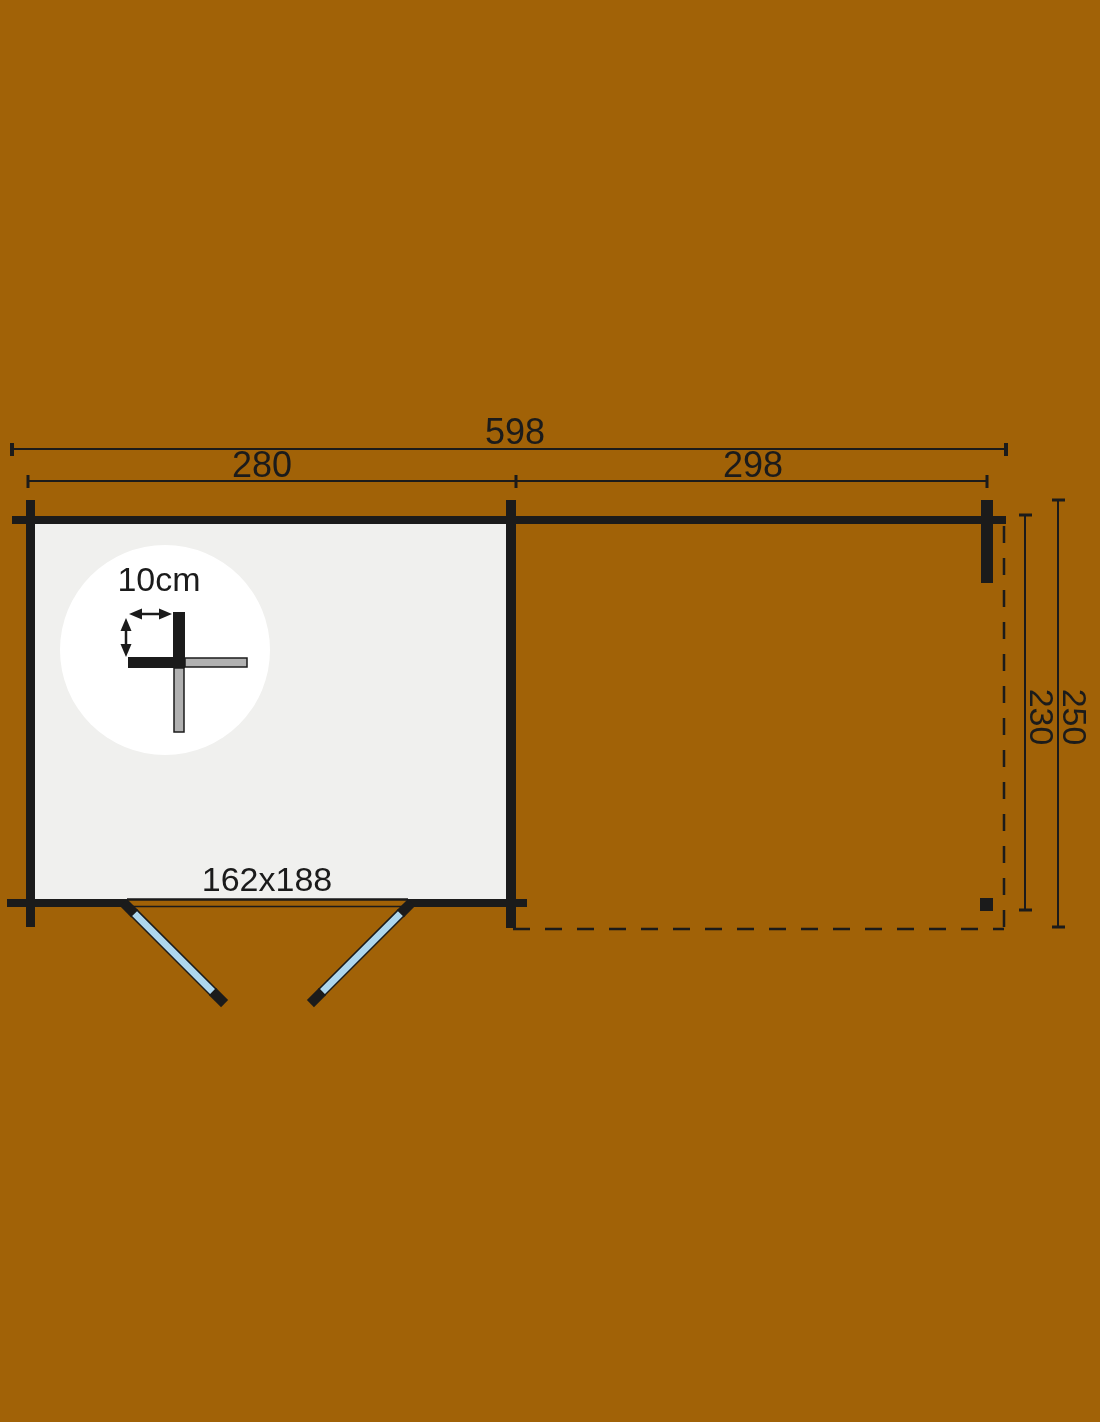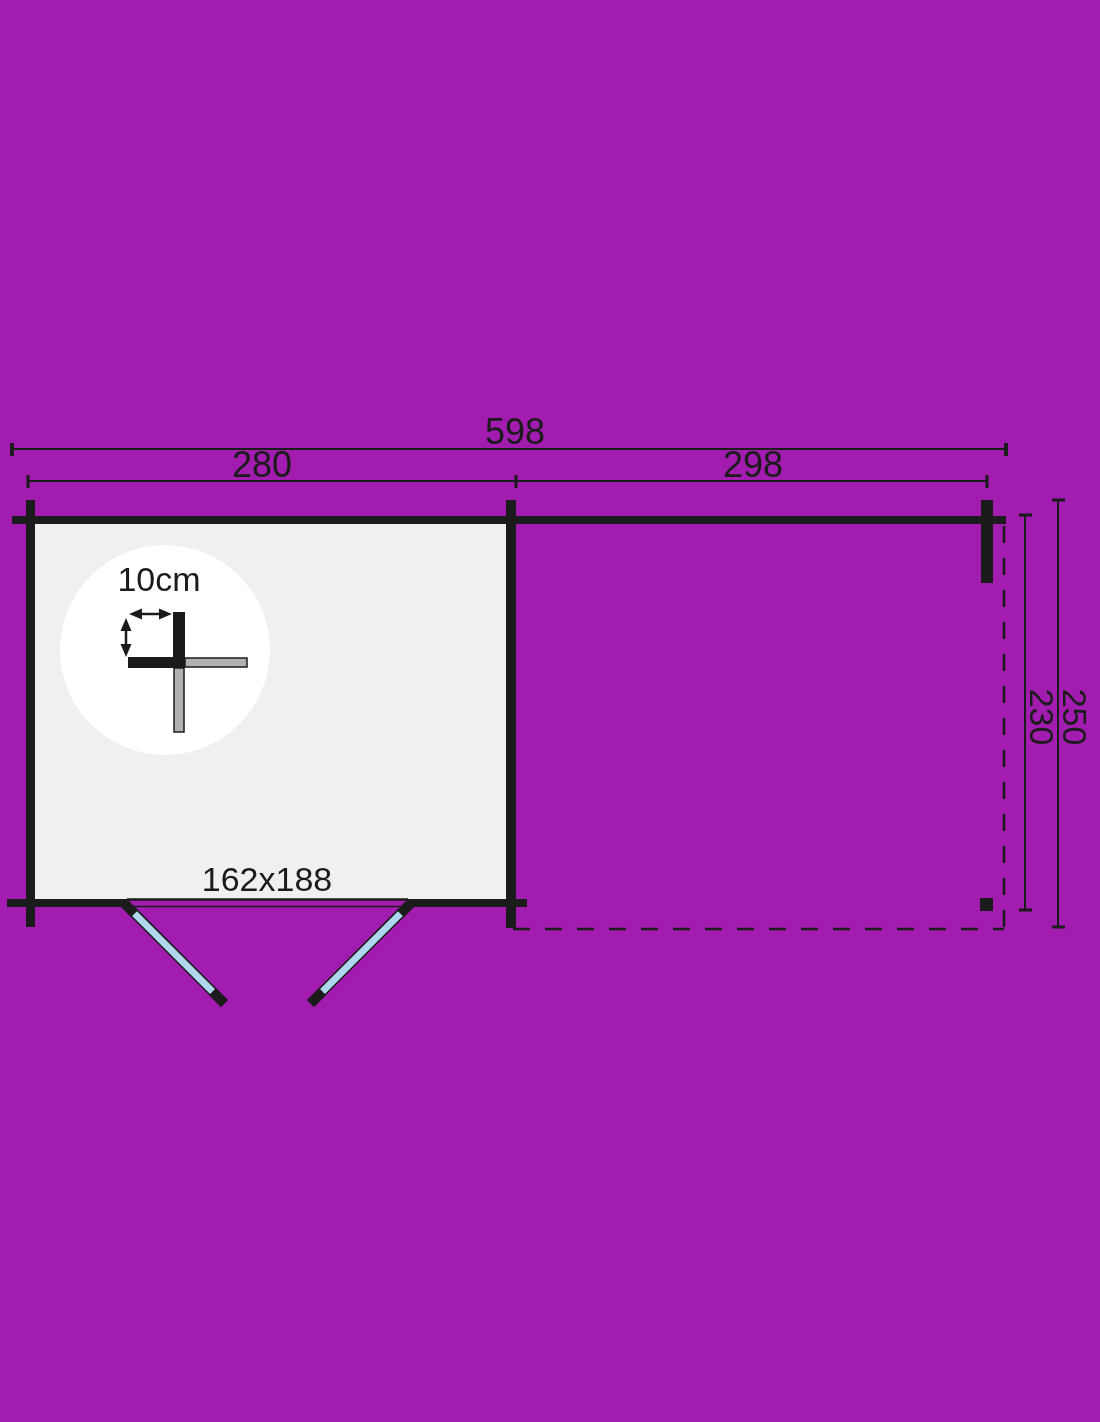--- a/index.html
+++ b/index.html
@@ -7,21 +7,21 @@
     padding: 0;
     background: #ffffff;
     width: 1100px;
     height: 1422px;
     font-family: "Liberation Sans", sans-serif;
   }
   #stage {
     position: relative;
     width: 1100px;
     height: 1422px;
-    background: #a21caf;
+    background: #a16207;
   }
   svg { display: block; }
   .dim   { stroke: #1b1b1b; stroke-width: 2; }
   .tick  { stroke: #1b1b1b; stroke-width: 4; }
   .tick2 { stroke: #1b1b1b; stroke-width: 3; }
   .wall  { fill: #1b1b1b; }
   .dash  { stroke: #1b1b1b; stroke-width: 2.5; stroke-dasharray: 17 15; fill: none; }
   .thin  { stroke: #1b1b1b; }
   .lbl {
     font-family: "Liberation Sans", sans-serif;

